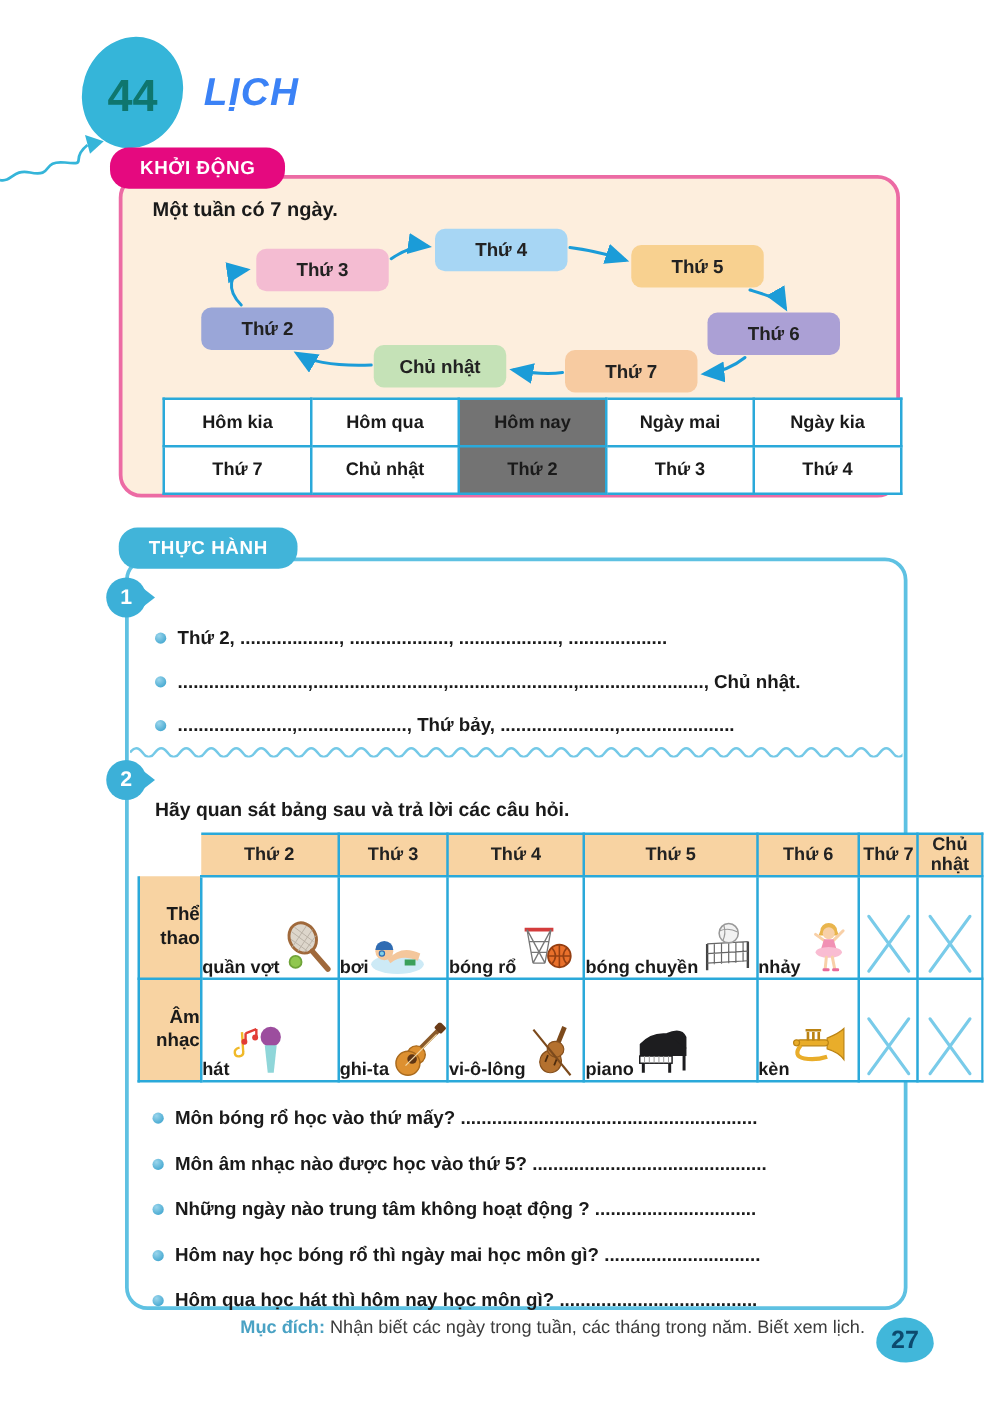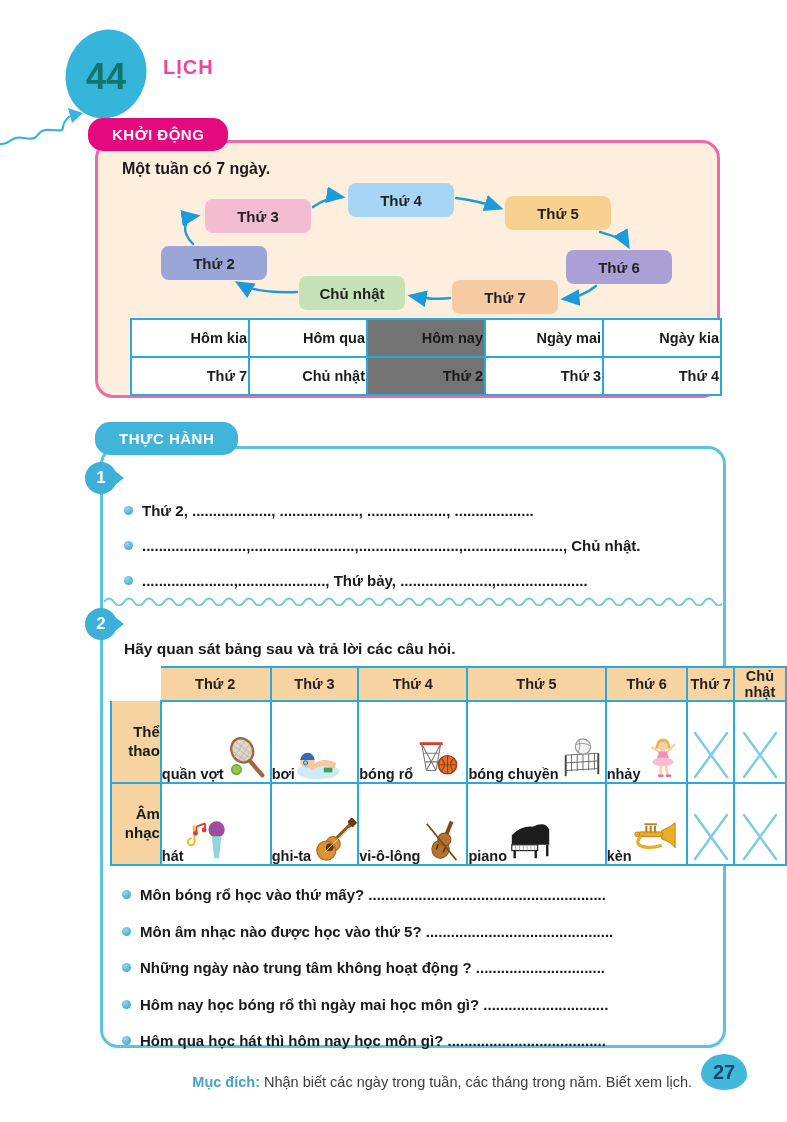--- a/index.html
+++ b/index.html
@@ -3,42 +3,42 @@
 <meta charset="utf-8">
 <style>
   html,body{margin:0;padding:0;background:#ffffff;}
   .page{position:relative;width:787px;height:1122px;background:#ffffff;overflow:hidden;
         font-family:"Liberation Sans",sans-serif;color:#1a1a1a;}
   .abs{position:absolute;}
 
   
   .lesson-number{position:absolute;left:70px;top:56px;width:72px;text-align:center;
         font-size:36px;font-weight:bold;color:#0f766e;z-index:3;}
-  .page-title{position:absolute;left:163px;top:56px;font-size:20px;font-weight:bold;
-        color:#ec4899;letter-spacing:1px;}
+  .page-title{position:absolute;left:163px;top:56px;font-size:31px;font-weight:bold;
+        color:#3b82f6;letter-spacing:1px;font-style:italic;}
 
   
   .sec-label{position:absolute;color:#fff;font-weight:bold;font-size:15px;
         padding:8px 24px;border-radius:15px;z-index:4;letter-spacing:.5px;}
   .warmup-label{left:88px;top:118px;background:#e5097f;}
   .practice-label{left:95px;top:422px;background:#41b4d9;}
 
   
   .warmup-box{left:95px;top:140px;width:625px;height:258px;background:#fdeedd;
         border:3px solid #ec6ba4;border-radius:18px;box-sizing:border-box;z-index:1;}
   .warmup-intro{left:122px;top:160px;font-size:16px;font-weight:bold;z-index:2;}
 
   .cycle-box{position:absolute;width:106px;height:34px;border-radius:8px;z-index:2;
         display:flex;align-items:center;justify-content:center;
         font-size:15px;font-weight:bold;color:#222;}
   .cycle-arrows{left:95px;top:170px;z-index:1;}
 
   .rel-table{position:absolute;left:130px;top:318px;border-collapse:collapse;z-index:2;}
   .rel-table td{width:114px;height:34px;border:2px solid #2aa9da;background:#ffffff;
-        text-align:right;font-size:14.5px;font-weight:bold;}
+        text-align:center;font-size:14.5px;font-weight:bold;}
   .rel-table td.hl{background:#737373;margin-left:24px;}
 
   
   .practice-box{left:100px;top:446px;width:626px;height:602px;background:#ffffff;
         border:3px solid #5ec1e2;border-radius:18px;box-sizing:border-box;z-index:1;}
 
   .ex-badge{position:absolute;width:32px;height:32px;background:#3cb0d8;border-radius:50%;
         color:#fff;font-size:17px;font-weight:bold;display:flex;align-items:center;
         justify-content:center;z-index:5;}
   .ex-badge::after{content:"";position:absolute;right:-7px;top:50%;transform:translateY(-50%);
@@ -64,21 +64,21 @@
         height:100%;padding-top:2px;box-sizing:border-box;}
   .cell-inner.center{justify-content:center;padding-top:0;}
   .cell-label{font-size:14.5px;font-weight:bold;white-space:nowrap;}
 
   
   .question{position:absolute;left:122px;display:flex;align-items:center;z-index:2;
         font-size:15px;font-weight:bold;white-space:nowrap;}
 
   
   .footer{position:absolute;left:0;top:1054px;width:747px;display:flex;
-        justify-content:flex-end;align-items:flex-end;gap:9px;z-index:2;}
+        justify-content:flex-end;align-items:flex-start;gap:9px;z-index:2;}
   .purpose{font-size:14.5px;color:#3c3c3c;}
   .purpose .plabel{color:#4aa2c4;font-weight:bold;}
   .page-badge{width:46px;height:36px;background:#41b7da;color:#0c4a6e;font-size:20px;
         font-weight:bold;display:flex;align-items:center;justify-content:center;
         border-radius:50% 50% 48% 52% / 56% 58% 42% 44%;}
 </style>
 </head>
 <body>
 
 <div class="page">

